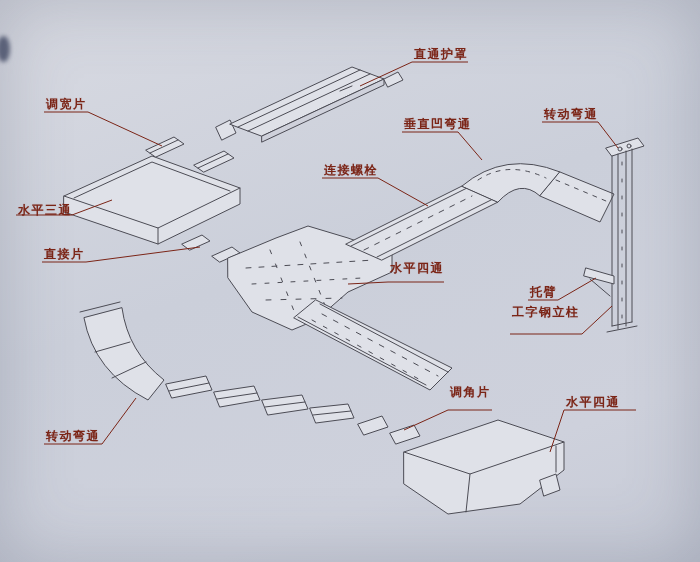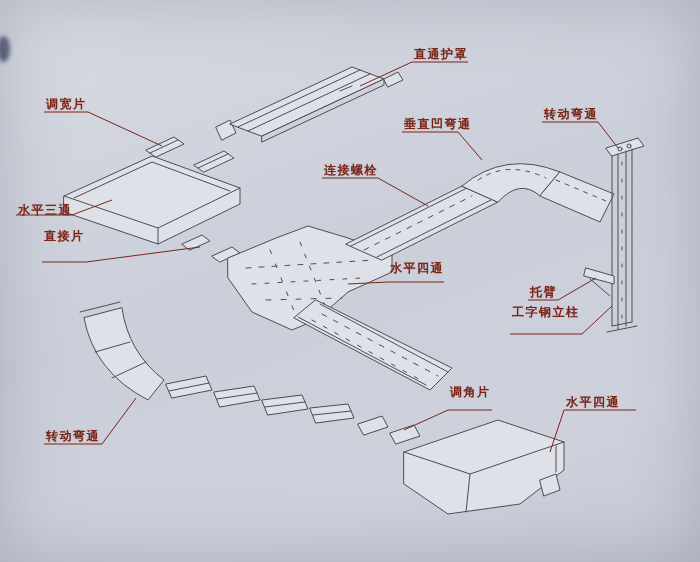--- a/index.html
+++ b/index.html
@@ -161,21 +161,21 @@
       <path d="M44,444 L102,444 L136,398"></path>
     </g>
   </svg>
 
   <div class="lbl" style="left:414px;top:46px">直通护罩</div>
   <div class="lbl" style="left:46px;top:96px">调宽片</div>
   <div class="lbl" style="left:404px;top:116px">垂直凹弯通</div>
   <div class="lbl" style="left:544px;top:106px">转动弯通</div>
   <div class="lbl" style="left:324px;top:162px">连接螺栓</div>
   <div class="lbl" style="left:18px;top:202px">水平三通</div>
-  <div class="lbl" style="left:44px;top:228px">直接片</div>
+  <div class="lbl" style="left:44px;top:246px">直接片</div>
   <div class="lbl" style="left:390px;top:260px">水平四通</div>
   <div class="lbl" style="left:530px;top:284px">托臂</div>
   <div class="lbl" style="left:512px;top:304px">工字钢立柱</div>
   <div class="lbl" style="left:450px;top:384px">调角片</div>
   <div class="lbl" style="left:566px;top:394px">水平四通</div>
   <div class="lbl" style="left:46px;top:428px">转动弯通</div>
 
 </div>
 
 </body></html>

